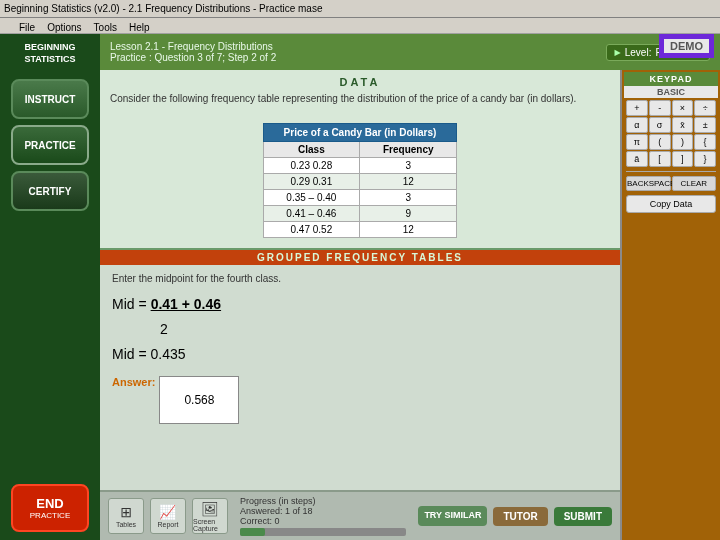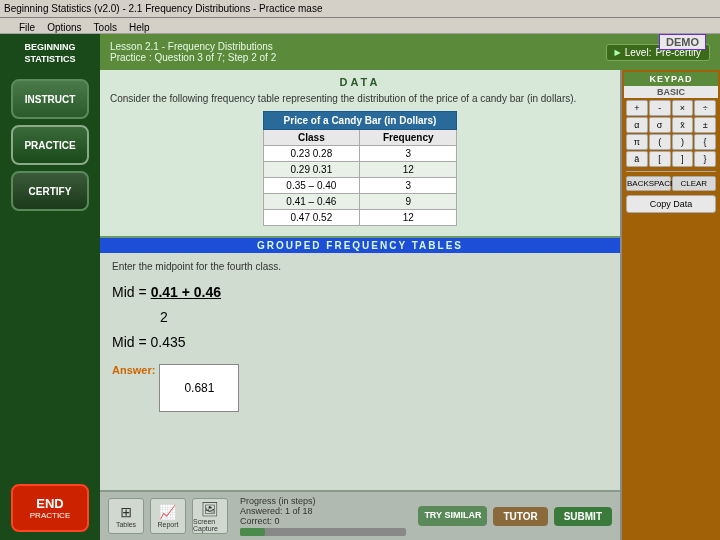--- a/index.html
+++ b/index.html
@@ -34,23 +34,23 @@
       padding: 0 19px;
       gap: 12px;
       border-bottom: 1px solid #a0a0a0;
     }
     #menubar span { font-size: 10px; color: #000; cursor: pointer; }
 
     
     #demo-badge {
       position: absolute;
       top: 34px;
-      right: 14px;
+      right: 6px;
       background: #e8e8e8;
-      border: 1px solid #6d28d9;
+      border: 5px solid #6d28d9;
       padding: 1px 6px;
       font-size: 11px;
       font-weight: bold;
       color: #555;
     }
 
     
     #main {
       display: flex;
       height: calc(540px - 34px);
@@ -177,21 +177,21 @@
       text-align: center;
       font-size: 11px;
       letter-spacing: 3px;
       color: #2a5a2a;
       font-weight: bold;
       margin-bottom: 4px;
     }
     .data-description {
       font-size: 10px;
       color: #333;
-      margin-bottom: 6px;
+      margin-bottom: 18px;
       line-height: 1.3;
     }
 
     
     #freq-table-container {
       display: flex;
       justify-content: center;
       margin-bottom: 4px;
     }
     #freq-table {
@@ -222,21 +222,21 @@
       padding: 2px 20px;
       border: 1px solid #aaa;
       background: #fff;
     }
     #freq-table .data-row.alt td {
       background: #e8f0e8;
     }
 
     
     #grouped-section {
-      background: #1d4ed8;
+      background: #c2410c;
       padding: 2px 10px;
       text-align: center;
     }
     #grouped-section .section-title {
       color: #d8f8d8;
       font-size: 10px;
       letter-spacing: 2px;
       margin: 0;
     }
 
@@ -548,21 +548,21 @@
               <span style="margin-left:48px">2</span>
             </div>
             <div class="formula-line">
               <span>Mid = 0.435</span>
             </div>
           </div>
 
           <div class="answer-box-row">
             <span class="answer-label">Answer:</span>
             <div class="answer-box">
-              <span>0.681</span>
+              <span>0.568</span>
             </div>
           </div>
         </div>
 
         <div id="bottom-toolbar">
           <div class="toolbar-icon-btn">
             <span class="icon-sym">⊞</span>
             <span>Tables</span>
           </div>
           <div class="toolbar-icon-btn">

